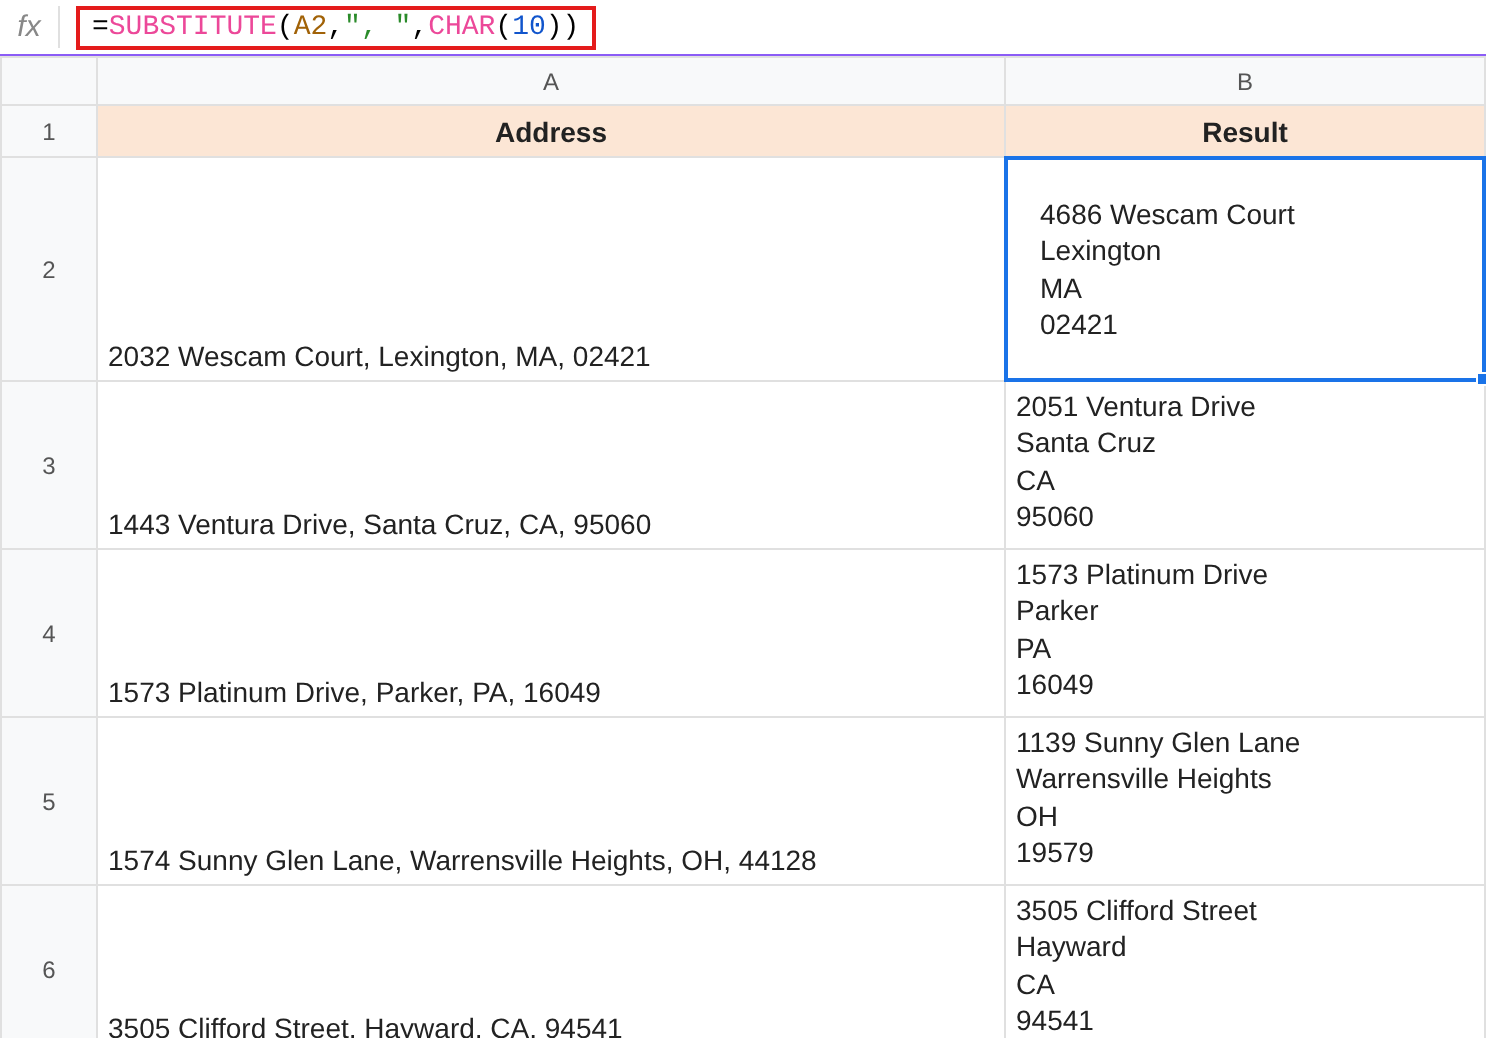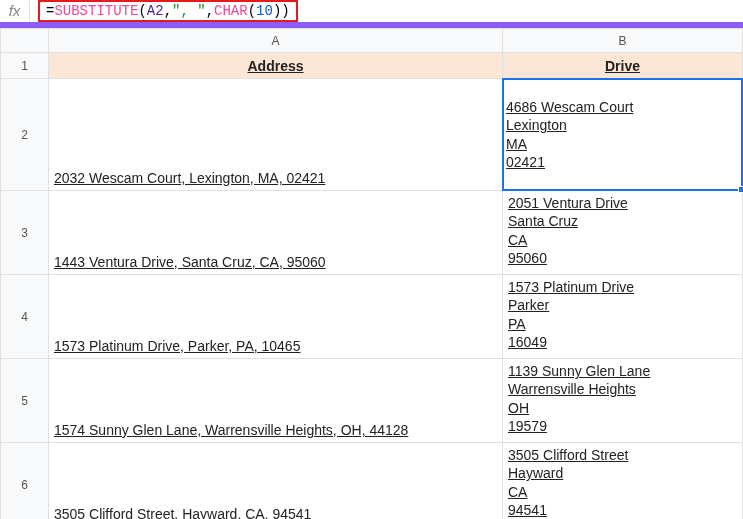--- a/index.html
+++ b/index.html
@@ -6,22 +6,23 @@
   body {
     margin: 0;
     font-family: Arial, sans-serif;
     font-size: 14px;
     color: #222;
     background: #fff;
     width: 743px;
   }
   .formula-bar {
     display: flex;
+    align-items: center;
     height: 28px;
-    border-bottom: 6px solid #8b5cf6;
+    border-bottom: 1px solid #8b5cf6;
     background: #fff;
   }
   .fx-label {
     width: 30px;
     text-align: center;
     font-style: italic;
     color: #888;
     font-size: 15px;
     border-right: 1px solid #e0e0e0;
     padding: 2px 0;
@@ -33,21 +34,21 @@
     padding: 1px 6px;
     margin-left: 8px;
     font-family: 'Courier New', Consolas, monospace;
     font-size: 14px;
     height: 22px;
   }
   .formula-box span { white-space: pre; }
   .fn { color: #ec4899; }
   .eq { color: #000; }
   .paren { color: #000; }
-  .ref { color: #4c1d95; }
+  .ref { color: #a16207; }
   .str { color: #2a8b2a; }
   .num { color: #1155cc; }
   .comma { color: #000; }
   
   .sheet { display: table; border-collapse: collapse; width: 100%; }
   .srow { display: table-row; }
   .corner, .col-head, .row-head, .cell {
     display: table-cell;
     border: 1px solid #e0e0e0;
   }
@@ -79,29 +80,28 @@
     font-weight: bold;
     text-align: center;
     vertical-align: middle;
     height: 26px;
   }
   .cell {
     padding: 3px 5px;
     vertical-align: bottom;
     line-height: 1.3;
     position: relative;
-    text-decoration: underline;
   }
   .data-row { height: 84px; }
   .result-cell {
     vertical-align: top;
     white-space: pre-line;
   }
   .selected-cell {
-    padding: 1px 3px;
+    padding: 1px 17px;
   }
   .selected-inner {
     border: 2px solid #1a73e8;
     position: absolute;
     inset: -1px;
     pointer-events: none;
   }
   .selected-handle {
     position: absolute;
     right: -4px;
@@ -136,21 +136,21 @@
 <div class="sheet">
   <div class="srow">
     <div class="corner"></div>
     <div class="col-head col-a">A</div>
     <div class="col-head col-b">B</div>
   </div>
 
   <div class="srow">
     <div class="row-head">1</div>
     <div class="cell header-cell">Address</div>
-    <div class="cell header-cell">Drive</div>
+    <div class="cell header-cell">Result</div>
   </div>
 
   <div class="srow data-row">
     <div class="row-head">2</div>
     <div class="cell">2032 Wescam Court, Lexington, MA, 02421</div>
     <div class="cell result-cell selected-cell">
       <span>4686 Wescam Court
 Lexington
 MA
 02421</span>
@@ -164,21 +164,21 @@
     <div class="row-head">3</div>
     <div class="cell">1443 Ventura Drive, Santa Cruz, CA, 95060</div>
     <div class="cell result-cell">2051 Ventura Drive
 Santa Cruz
 CA
 95060</div>
   </div>
 
   <div class="srow data-row">
     <div class="row-head">4</div>
-    <div class="cell">1573 Platinum Drive, Parker, PA, 10465</div>
+    <div class="cell">1573 Platinum Drive, Parker, PA, 16049</div>
     <div class="cell result-cell">1573 Platinum Drive
 Parker
 PA
 16049</div>
   </div>
 
   <div class="srow data-row">
     <div class="row-head">5</div>
     <div class="cell">1574 Sunny Glen Lane, Warrensville Heights, OH, 44128</div>
     <div class="cell result-cell">1139 Sunny Glen Lane

